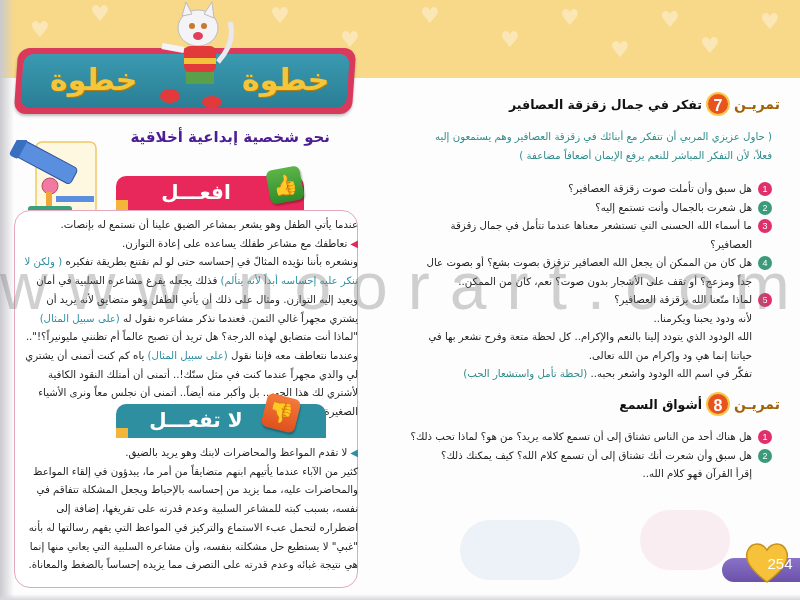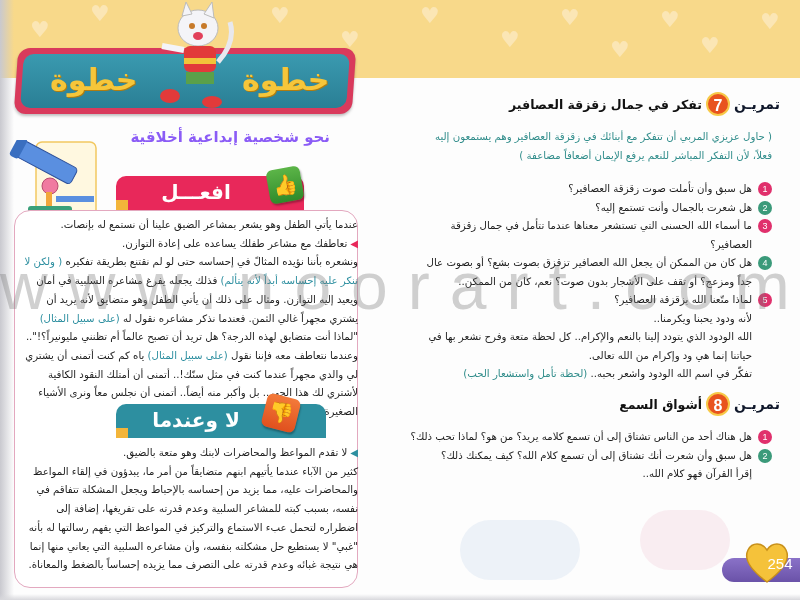--- a/index.html
+++ b/index.html
@@ -41,21 +41,21 @@
   .logo-word {
     position: absolute; top: 22px; font-size: 30px; font-weight: bold; color: #f6c63a;
     font-family: "DejaVu Sans", sans-serif; text-shadow: 1px 1px 0 #b07d10;
   }
   .mascot {
     position: absolute; left: 140px; top: -38px; width: 80px; height: 110px;
   }
 
   .subtitle {
     position: absolute; left: 110px; top: 128px; width: 220px; text-align: right;
-    font-size: 15px; font-weight: bold; color: #8b5cf6; direction: rtl;
+    font-size: 15px; font-weight: bold; color: #4c1d95; direction: rtl;
   }
 
   .microscope { position: absolute; left: 6px; top: 140px; width: 92px; height: 80px; }
 
   
   .sec-head {
     position: absolute; height: 34px; border-radius: 10px 10px 0 0;
   }
   .sec-head.do { left: 116px; top: 176px; width: 188px; background: #e8285a; }
   .sec-head.dont { left: 116px; top: 404px; width: 210px; background: #2d8fa0; }
@@ -82,21 +82,21 @@
   }
   .left-text .hl { color: #2d8fa0; }
   .left-text .bullet-tri { color: #e8285a; font-size: 10px; margin-left: 3px; }
   .left-text .bullet-tri.teal { color: #2d8fa0; }
 
   
   .ex-head {
     position: absolute; direction: rtl; display: flex; align-items: center; gap: 4px;
     font-weight: bold;
   }
-  .ex-word { color: #0f172a; font-size: 14px; letter-spacing: 1px; }
+  .ex-word { color: #a16207; font-size: 14px; letter-spacing: 1px; }
   .ex-num {
     width: 24px; height: 24px; border-radius: 50%; background: #e8531e;
     color: #fff; font-size: 16px; text-align: center; line-height: 24px;
     border: 2px solid #f7c948; font-family: "Liberation Sans", sans-serif;
   }
   .ex-title { color: #111; font-size: 12.5px; }
 
   .right-text {
     position: absolute; direction: rtl; text-align: right;
     font-size: 10.2px; line-height: 18.5px; color: #1d1d1d;
@@ -204,26 +204,26 @@
       <span class="hl">(على سبيل المثال)</span>
       <span>"لماذا أنت متضايق لهذه الدرجة؟ هل تريد أن تصبح عالماً أم تظنني مليونيراً؟!"..</span>
       <span>وعندما نتعاطف معه فإننا نقول</span>
       <span class="hl">(على سبيل المثال)</span>
       <span>ياه كم كنت أتمنى أن يشتري لي والدي مجهراً عندما كنت في مثل سنّك!.. أتمنى أن أمتلك النقود الكافية لأشتري لك هذا الجهر.. بل وأكبر منه أيضاً.. أتمنى أن نجلس معاً ونرى الأشياء الصغيرة والدقيقة ونتأمل رجل النملة وعين الذبابة!..الخ</span>
     </div>
   </div>
 
   <div class="sec-head dont">
     <div class="stripe"></div>
-    <span class="label">لا وعندما</span>
+    <span class="label">لا تفعـــل</span>
   </div>
   <div class="thumb-badge down">👎</div>
 
   <div class="left-text" style="left:24px; top:444px; width:334px; height:140px;">
-    <div><span class="bullet-tri teal">◀</span><span>لا تقدم المواعظ والمحاضرات لابنك وهو متعة بالضيق.</span></div>
+    <div><span class="bullet-tri teal">◀</span><span>لا تقدم المواعظ والمحاضرات لابنك وهو يريد بالضيق.</span></div>
     <div>كثير من الآباء عندما يأتيهم ابنهم متضايقاً من أمر ما، يبدؤون في إلقاء المواعظ والمحاضرات عليه، مما يزيد من إحساسه بالإحباط ويجعل المشكلة تتفاقم في نفسه، بسبب كبته للمشاعر السلبية وعدم قدرته على تفريغها، إضافة إلى اضطراره لتحمل عبء الاستماع والتركيز في المواعظ التي يفهم رسالتها له بأنه "غبي" لا يستطيع حل مشكلته بنفسه، وأن مشاعره السلبية التي يعاني منها إنما هي نتيجة غبائه وعدم قدرته على التصرف مما يزيده إحساساً بالضغط والمعاناة.</div>
   </div>
 
   <div class="ex-head" style="right:20px; top:92px;">
     <span class="ex-word">تمريـن</span>
     <span class="ex-num">7</span>
     <span class="ex-title">تفكر في جمال زقزقة العصافير</span>
   </div>
 
   <div class="right-text teal" style="left:424px; top:128px; width:348px;">( حاول عزيزي المربي أن تتفكر مع أبنائك في زقزقة العصافير وهم يستمعون إليه فعلاً، لأن التفكر المباشر للنعم يرفع الإيمان أضعافاً مضاعفة )</div>

